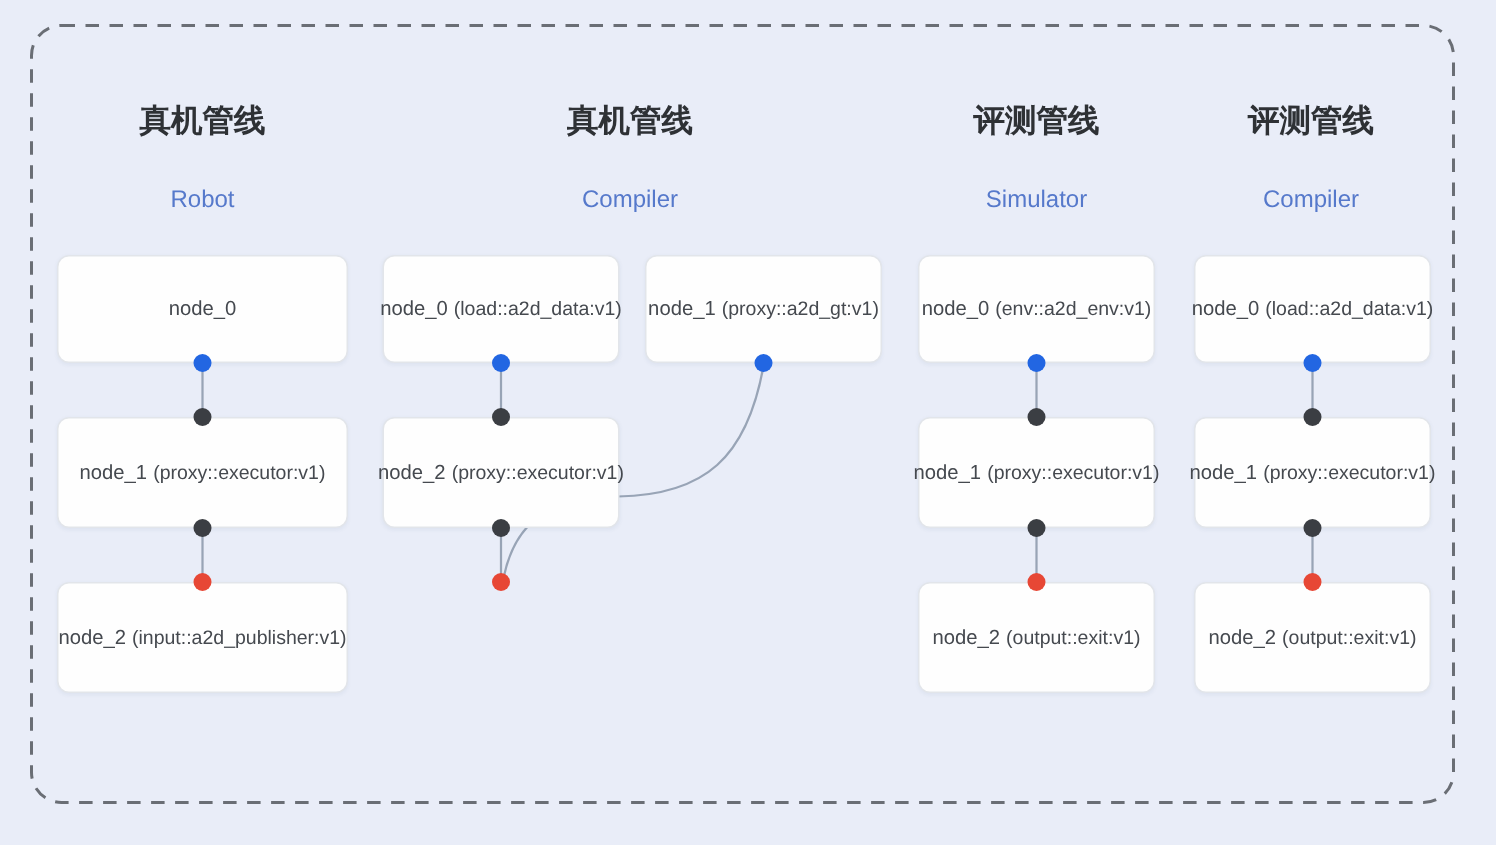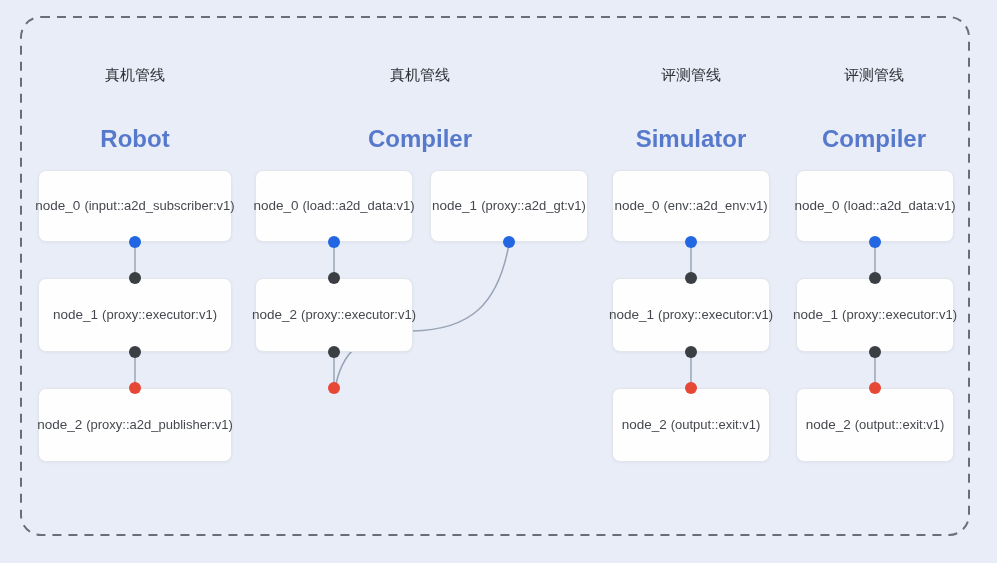--- a/index.html
+++ b/index.html
@@ -24,29 +24,29 @@
     stroke-dasharray:9 7;
   }
   svg.layer .edge{
     fill:none;
     stroke:var(--edge,#98a4b6);
     stroke-width:1.5;
   }
   .col-title-zh{
     position:absolute;
     transform:translateX(-50%);
-    font-size:15px;font-weight:400;
+    font-size:21px;font-weight:700;
     color:var(--title-zh,#2e3135);
     white-space:nowrap;
     z-index:2;
   }
   .col-title-en{
     position:absolute;
     transform:translateX(-50%);
-    font-size:24px;font-weight:700;
+    font-size:16px;font-weight:400;
     color:var(--title-en,#5679cb);
     white-space:nowrap;
     z-index:2;
   }
   .node{
     position:absolute;
     background:var(--node-bg,#fefefe);
     border:1px solid var(--node-border,#e2e5ea);
     border-radius:8px;
     box-shadow:0 1px 3px rgba(40,60,100,0.06);
@@ -105,29 +105,28 @@
   <div class="col-title-en" style="left:420px;top:125px">Compiler</div>
 
   <div class="col-title-zh" style="left:691px;top:66px">评测管线</div>
   <div class="col-title-en" style="left:691px;top:125px">Simulator</div>
 
   <div class="col-title-zh" style="left:874px;top:66px">评测管线</div>
   <div class="col-title-en" style="left:874px;top:125px">Compiler</div>
 
   <div class="node" style="left:38px;top:170px;width:194px;height:72px">
     <div class="nt">node_0</div>
-    <div class="ns">(input::a2d_subscriber:v1)</div>
   </div>
   <div class="node" style="left:38px;top:278px;width:194px;height:74px">
     <div class="nt">node_1</div>
     <div class="ns">(proxy::executor:v1)</div>
   </div>
   <div class="node" style="left:38px;top:388px;width:194px;height:74px">
     <div class="nt">node_2</div>
-    <div class="ns">(proxy::a2d_publisher:v1)</div>
+    <div class="ns">(input::a2d_publisher:v1)</div>
   </div>
 
   <div class="node" style="left:255px;top:170px;width:158px;height:72px">
     <div class="nt">node_0</div>
     <div class="ns">(load::a2d_data:v1)</div>
   </div>
   <div class="node" style="left:430px;top:170px;width:158px;height:72px">
     <div class="nt">node_1</div>
     <div class="ns">(proxy::a2d_gt:v1)</div>
   </div>

